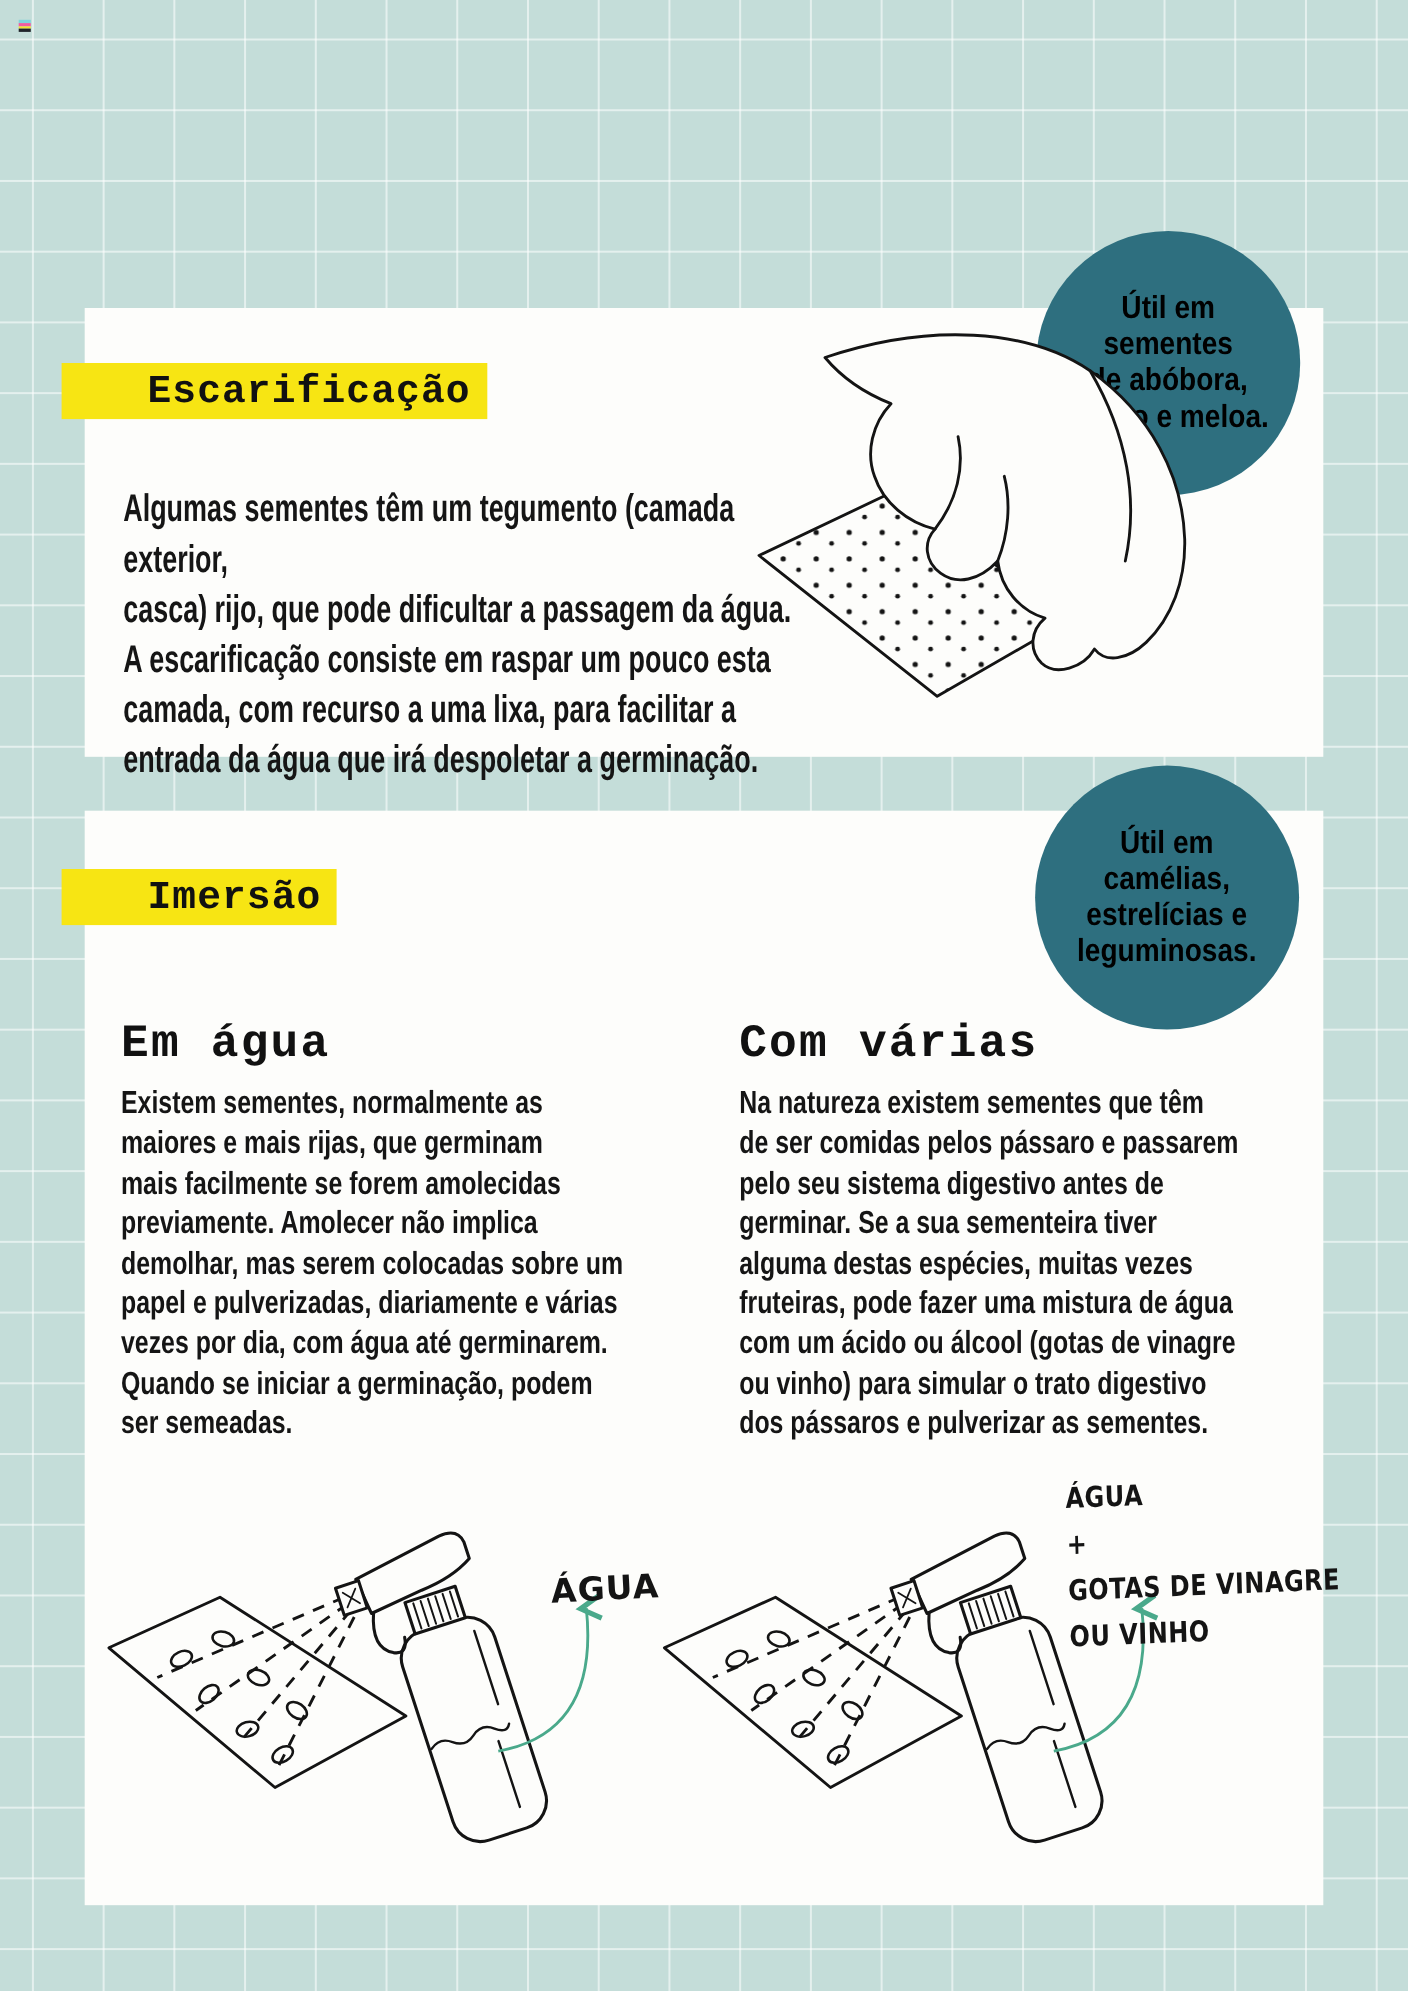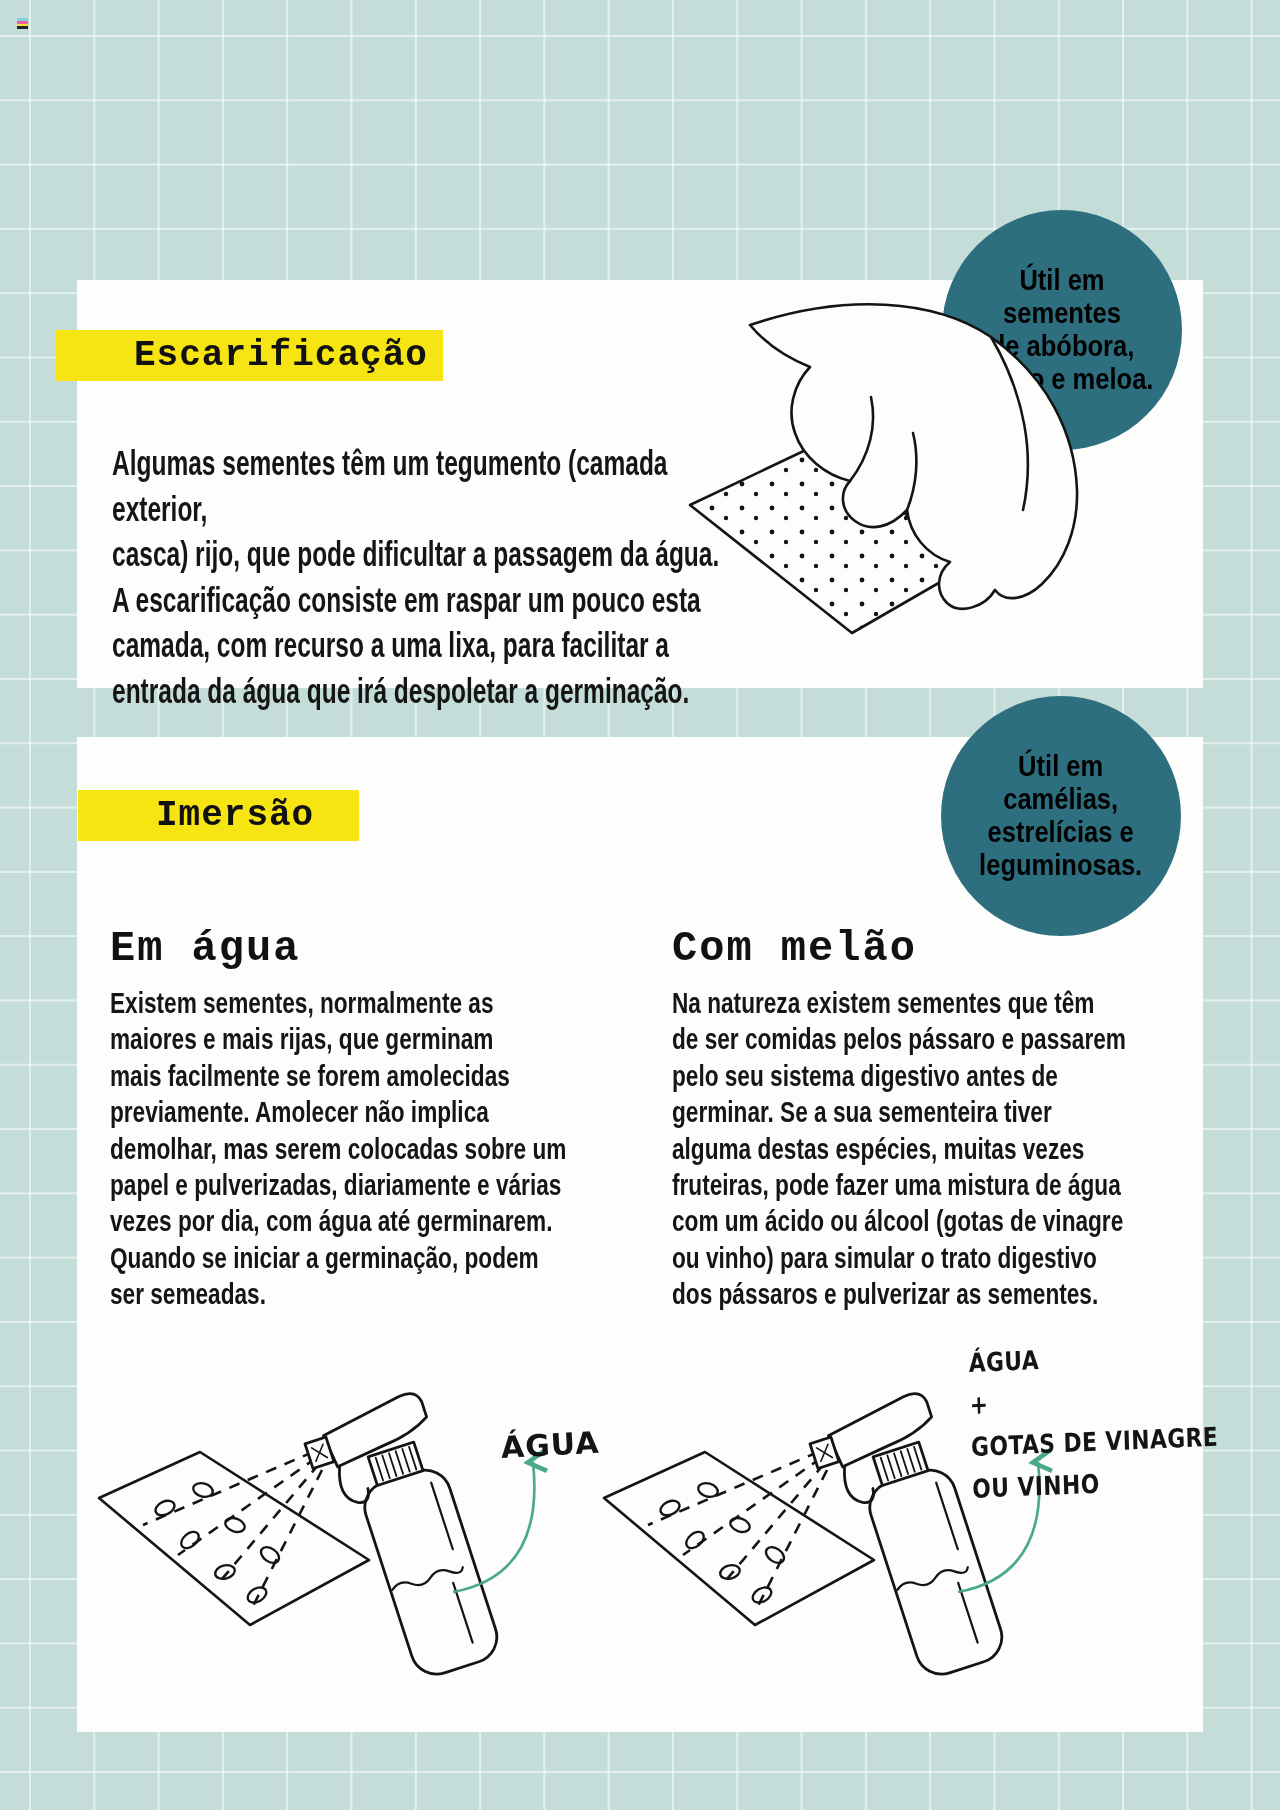--- a/index.html
+++ b/index.html
@@ -22,21 +22,21 @@
   .card1{top:280px;height:408px;}
   .card2{top:737px;height:995px;}
 
   .ylabel{
     position:absolute;left:56px;height:51px;background:#f7e513;z-index:3;
     font-family:"Liberation Mono","DejaVu Sans Mono",monospace;
     font-weight:700;font-size:36px;line-height:51px;letter-spacing:1px;
     color:#111;padding-left:78px;box-sizing:border-box;
   }
   .ylabel1{top:330px;width:387px;}
-  .ylabel2{top:790px;width:281px;margin-left:22px;}
+  .ylabel2{top:790px;width:250px;}
 
   .badge{
     position:absolute;width:240px;height:240px;border-radius:50%;
     background:#2e6f7f;z-index:2;color:#000000;text-align:center;
     font-weight:700;font-size:29px;line-height:33px;white-space:pre-line;
     display:flex;align-items:center;justify-content:center;
   }
   .badge .inner{transform:scaleX(.88);}
   .badge1{left:942px;top:210px;}
   .badge2{left:941px;top:696px;}
@@ -120,21 +120,21 @@
   <div class="ylabel ylabel2">Imersão</div>
 
   <div class="badge badge2">
     <div class="inner">Útil em
 camélias,
 estrelícias e
 leguminosas.</div>
   </div>
 
   <div class="colhead headL">Em água</div>
-  <div class="colhead headR">Com melão</div>
+  <div class="colhead headR">Com várias</div>
 
   <div class="bodytext coltext colL">Existem sementes, normalmente as
 maiores e mais rijas, que germinam
 mais facilmente se forem amolecidas
 previamente. Amolecer não implica
 demolhar, mas serem colocadas sobre um
 papel e pulverizadas, diariamente e várias
 vezes por dia, com água até germinarem.
 Quando se iniciar a germinação, podem
 ser semeadas.</div>

